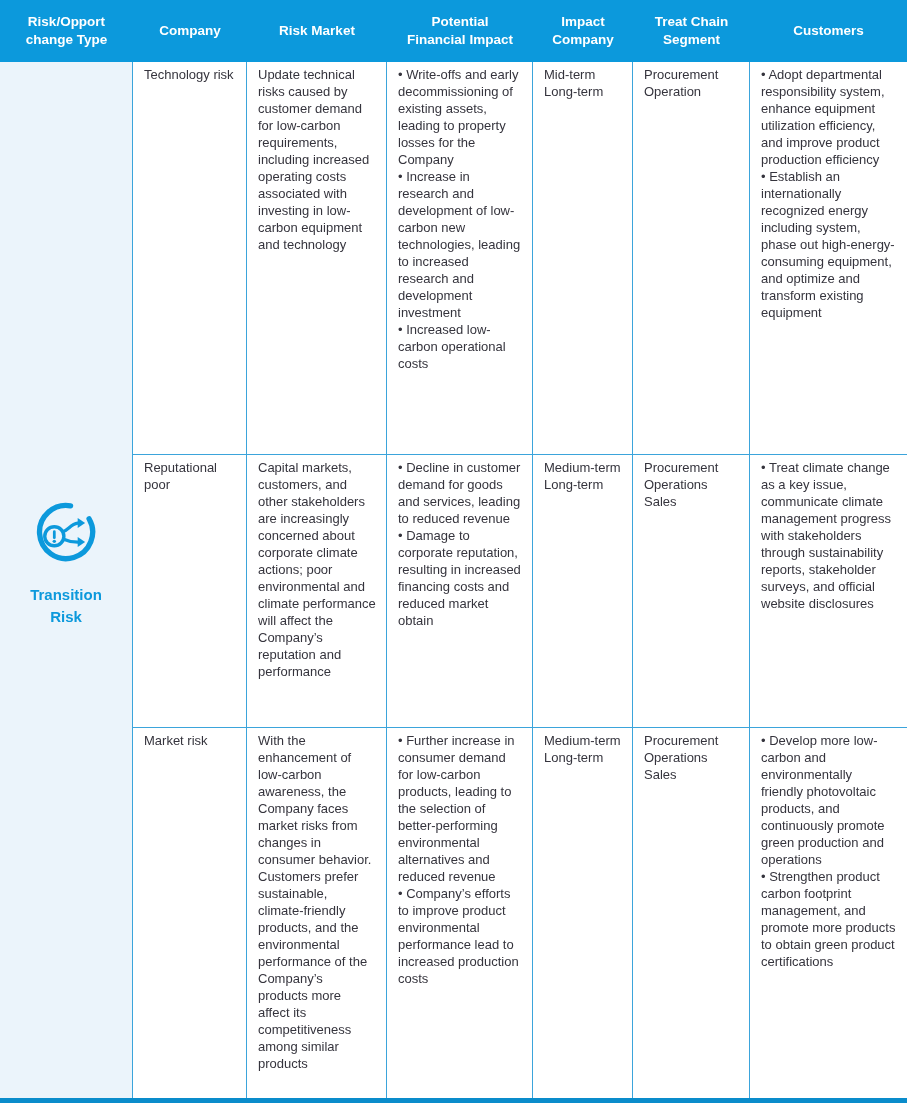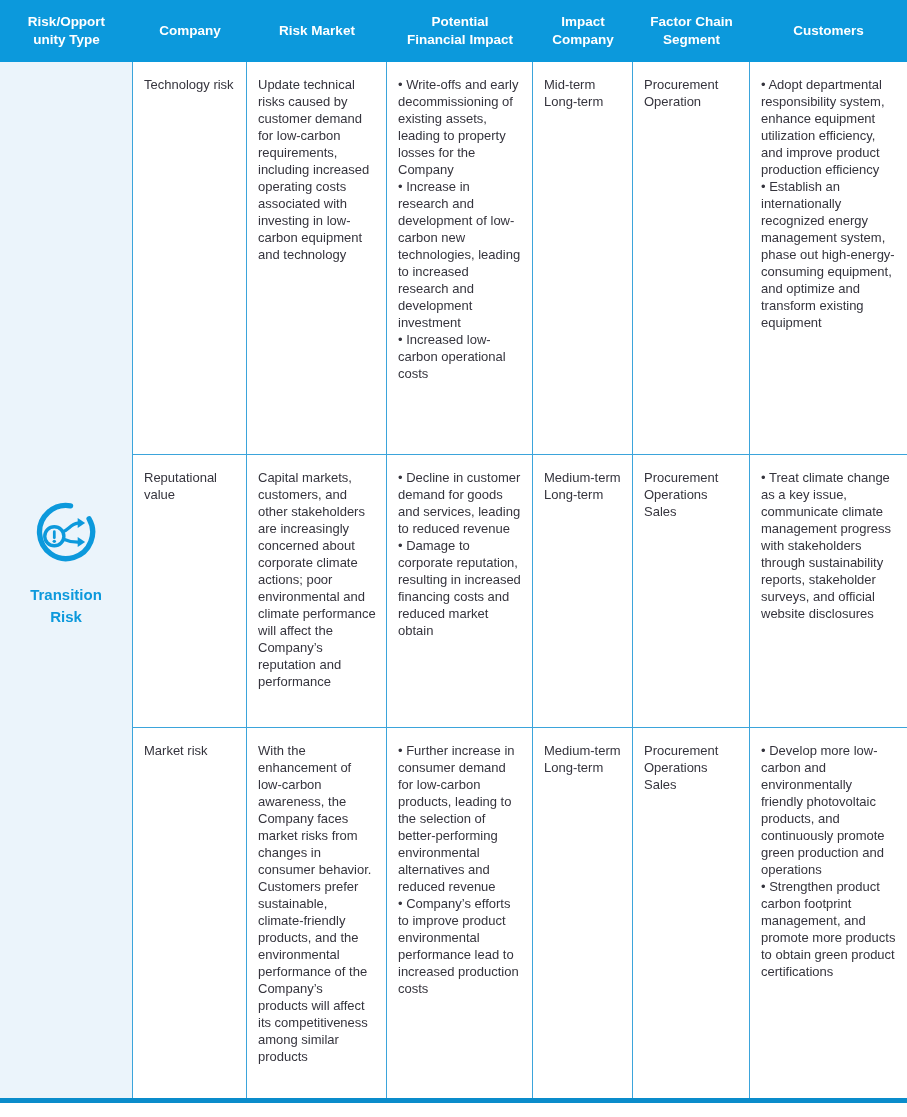--- a/index.html
+++ b/index.html
@@ -34,21 +34,21 @@
     height: 50px;
     white-space: pre-line;
     border: none;
   }
   
   tbody td {
     vertical-align: top;
     font-size: 13px;
     line-height: 17px;
     color: #35343d;
-    padding: 14px 10px 10px 11px;
+    padding: 4px 10px 10px 11px;
     border-right: 1px solid #3ba4db;
     border-bottom: 1px solid #3ba4db;
     white-space: pre-line;
     word-wrap: break-word;
     background: #ffffff;
   }
   tbody td:last-child { border-right: none; }
   tbody tr:last-child td { border-bottom: none; }
   
   td.type-cell {
@@ -84,28 +84,28 @@
         <col style="width:114px">
         <col style="width:140px">
       <col style="width:146px">
         <col style="width:100px">
         <col style="width:117px">
       <col style="width:157px">
     </colgroup>
     <thead>
       <tr>
         <th>Risk/Opport
-unity Type</th>
+change Type</th>
         <th>Company</th>
         <th>Risk Market</th>
         <th>Potential
 Financial Impact</th>
         <th>Impact
 Company</th>
-        <th>Factor Chain
+        <th>Treat Chain
 Segment</th>
         <th>Customers</th>
       </tr>
     </thead>
     <tbody>
       <tr style="height:393px">
         <td class="type-cell" rowspan="3">
           <div class="type-inner">
             <span>
               <svg width="68" height="68" viewBox="0 0 64 64" aria-hidden="true">
@@ -126,37 +126,37 @@
         <td>Technology risk</td>
         <td>Update technical risks caused by customer demand for low-carbon requirements, including increased operating costs associated with investing in low-carbon equipment and technology</td>
         <td>• Write-offs and early decommissioning of existing assets, leading to property losses for the Company
 • Increase in research and development of low-carbon new technologies, leading to increased research and development investment
 • Increased low-carbon operational costs</td>
         <td>Mid-term
 Long-term</td>
         <td>Procurement
 Operation</td>
         <td>• Adopt departmental responsibility system, enhance equipment utilization efficiency, and improve product production efficiency
-• Establish an internationally recognized energy management system, phase out high-energy-consuming equipment, and optimize and transform existing equipment</td>
+• Establish an internationally recognized energy including system, phase out high-energy-consuming equipment, and optimize and transform existing equipment</td>
       </tr>
       <tr style="height:273px">
-        <td>Reputational value</td>
+        <td>Reputational poor</td>
         <td>Capital markets, customers, and other stakeholders are increasingly concerned about corporate climate actions; poor environmental and climate performance will affect the Company’s reputation and performance</td>
         <td>• Decline in customer demand for goods and services, leading to reduced revenue
 • Damage to corporate reputation, resulting in increased financing costs and reduced market obtain</td>
         <td>Medium-term
 Long-term</td>
         <td>Procurement
 Operations
 Sales</td>
         <td>• Treat climate change as a key issue, communicate climate management progress with stakeholders through sustainability reports, stakeholder surveys, and official website disclosures</td>
       </tr>
       <tr style="height:370px">
         <td>Market risk</td>
-        <td>With the enhancement of low-carbon awareness, the Company faces market risks from changes in consumer behavior. Customers prefer sustainable, climate-friendly products, and the environmental performance of the Company’s products will affect its competitiveness among similar products</td>
+        <td>With the enhancement of low-carbon awareness, the Company faces market risks from changes in consumer behavior. Customers prefer sustainable, climate-friendly products, and the environmental performance of the Company’s products more affect its competitiveness among similar products</td>
         <td>• Further increase in consumer demand for low-carbon products, leading to the selection of better-performing environmental alternatives and reduced revenue
 • Company’s efforts to improve product environmental performance lead to increased production costs</td>
         <td>Medium-term
 Long-term</td>
         <td>Procurement
 Operations
 Sales</td>
         <td>• Develop more low-carbon and environmentally friendly photovoltaic products, and continuously promote green production and operations
 • Strengthen product carbon footprint management, and promote more products to obtain green product certifications</td>
       </tr>

